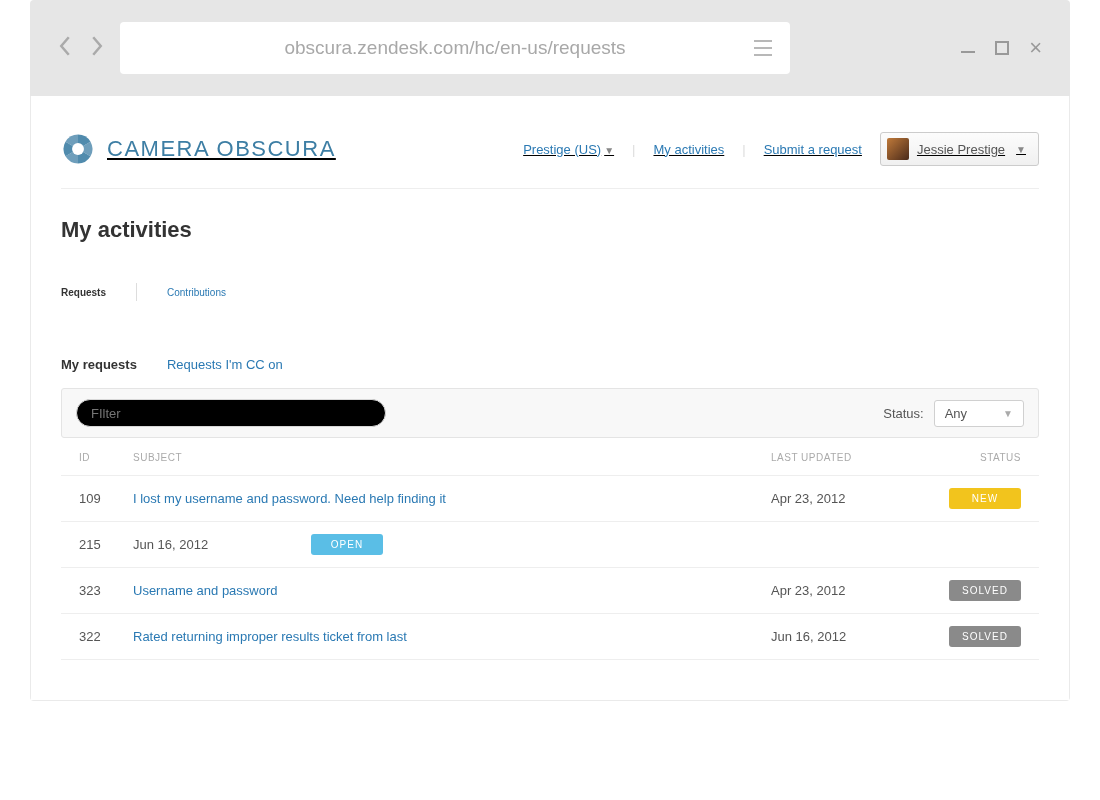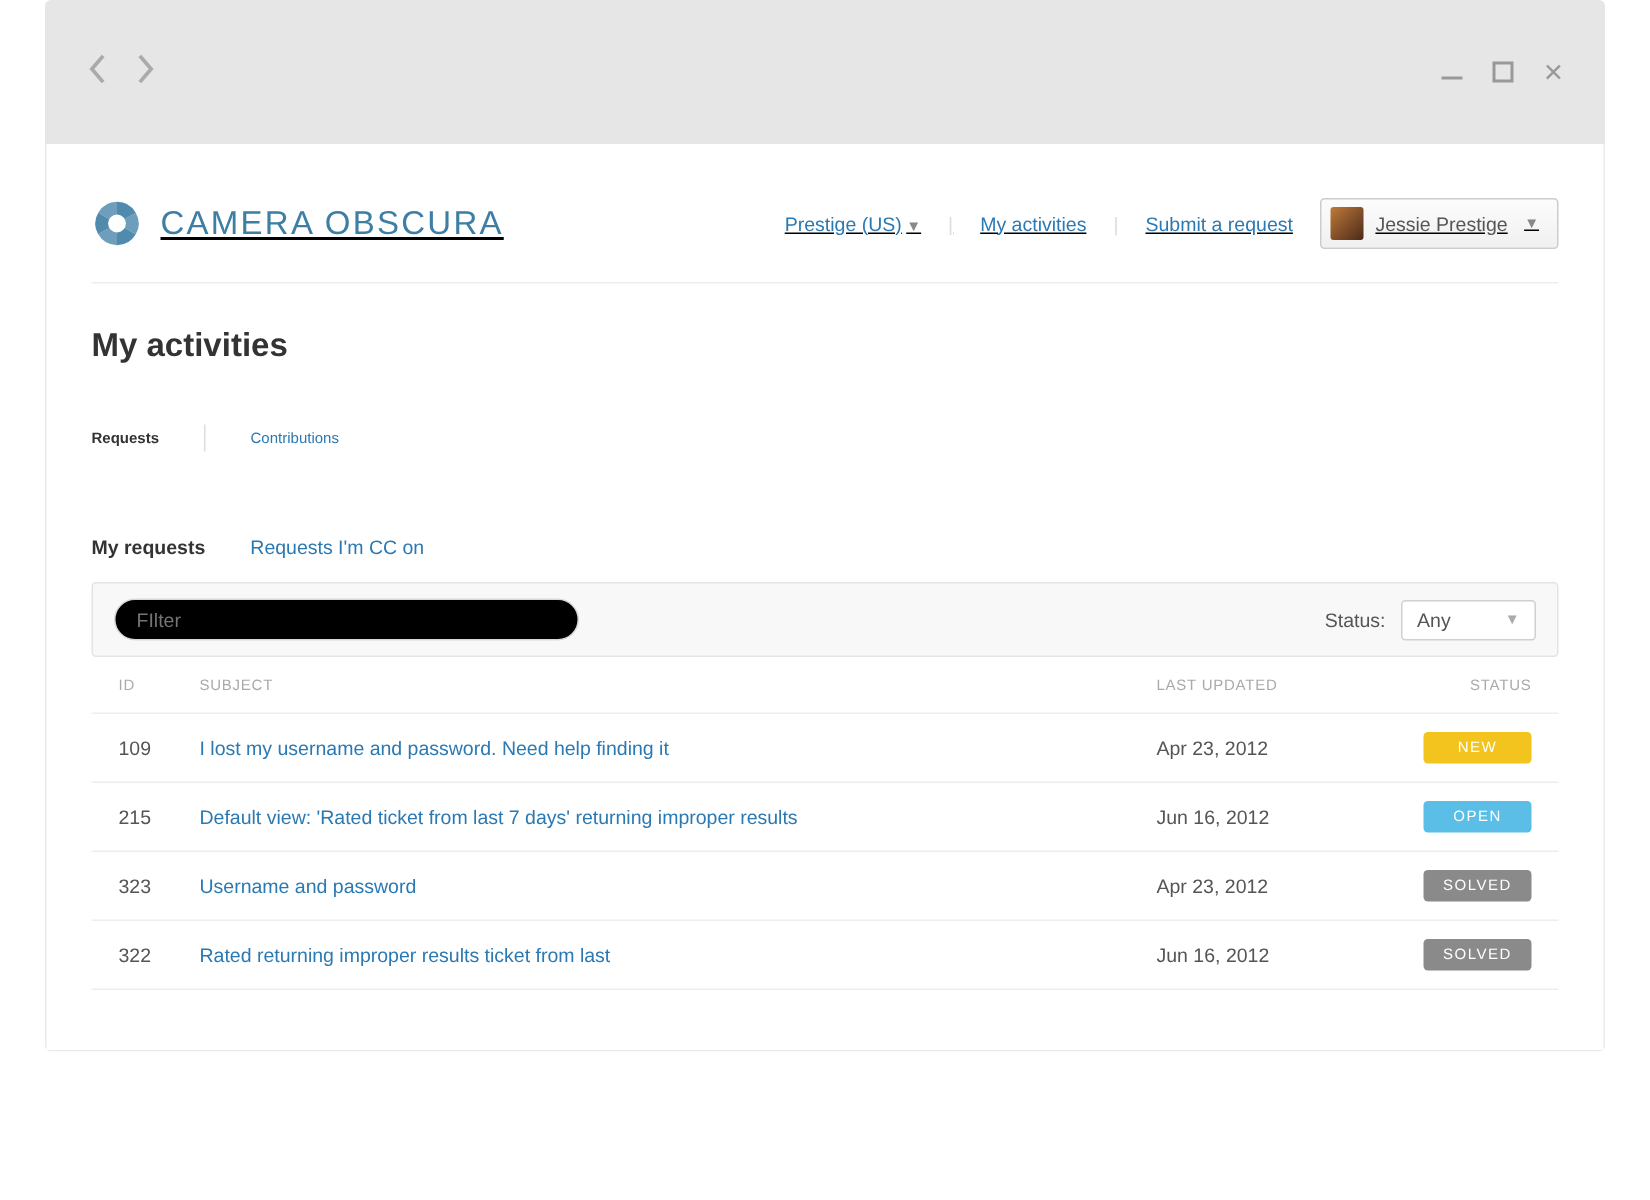--- a/index.html
+++ b/index.html
@@ -230,20 +230,28 @@
 
 <div class="browser-frame">
   <div class="browser-chrome">
     <div class="nav-arrows">
       <span><svg viewBox="0 0 10 16">
             <polyline points="8,1 2,8 8,15"></polyline>
           </svg></span>
       <span><svg viewBox="0 0 10 16">
             <polyline points="2,1 8,8 2,15"></polyline>
           </svg></span>
+    </div>
+    <div class="url-bar">
+      <span>obscura.zendesk.com/hc/en-us/requests</span>
+      <div class="url-menu">
+          <span></span>
+          <span></span>
+          <span></span>
+        </div>
     </div>
     <div class="window-controls">
       <div class="min"></div>
       <div class="max"></div>
       <div class="close">×</div>
     </div>
   </div>
 
   <div class="page">
     <div class="header">
@@ -312,21 +320,20 @@
           <div class="table-row">
             <div class="col-id">109</div>
             <div class="col-subject">I lost my username and password. Need help finding it</div>
             <div class="col-updated">Apr 23, 2012</div>
             <div class="col-status">
               <span class="badge badge-new">NEW</span>
             </div>
           </div>
           <div class="table-row">
             <div class="col-id">215</div>
-            <div class="col-subject">Default view: 'Rated ticket from last 7 days' returning improper results</div>
             <div class="col-updated">Jun 16, 2012</div>
             <div class="col-status">
               <span class="badge badge-open">OPEN</span>
             </div>
           </div>
           <div class="table-row">
             <div class="col-id">323</div>
             <div class="col-subject">Username and password</div>
             <div class="col-updated">Apr 23, 2012</div>
             <div class="col-status">

